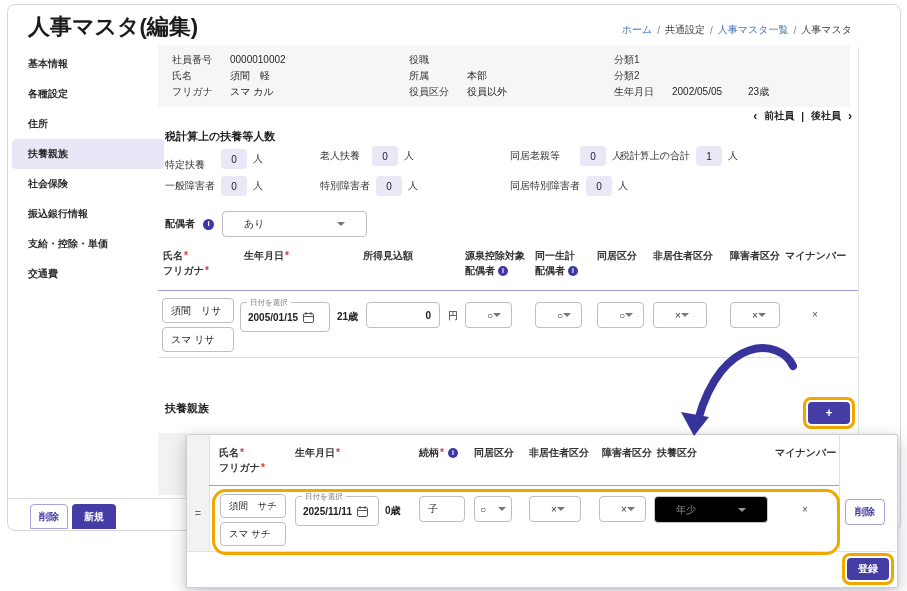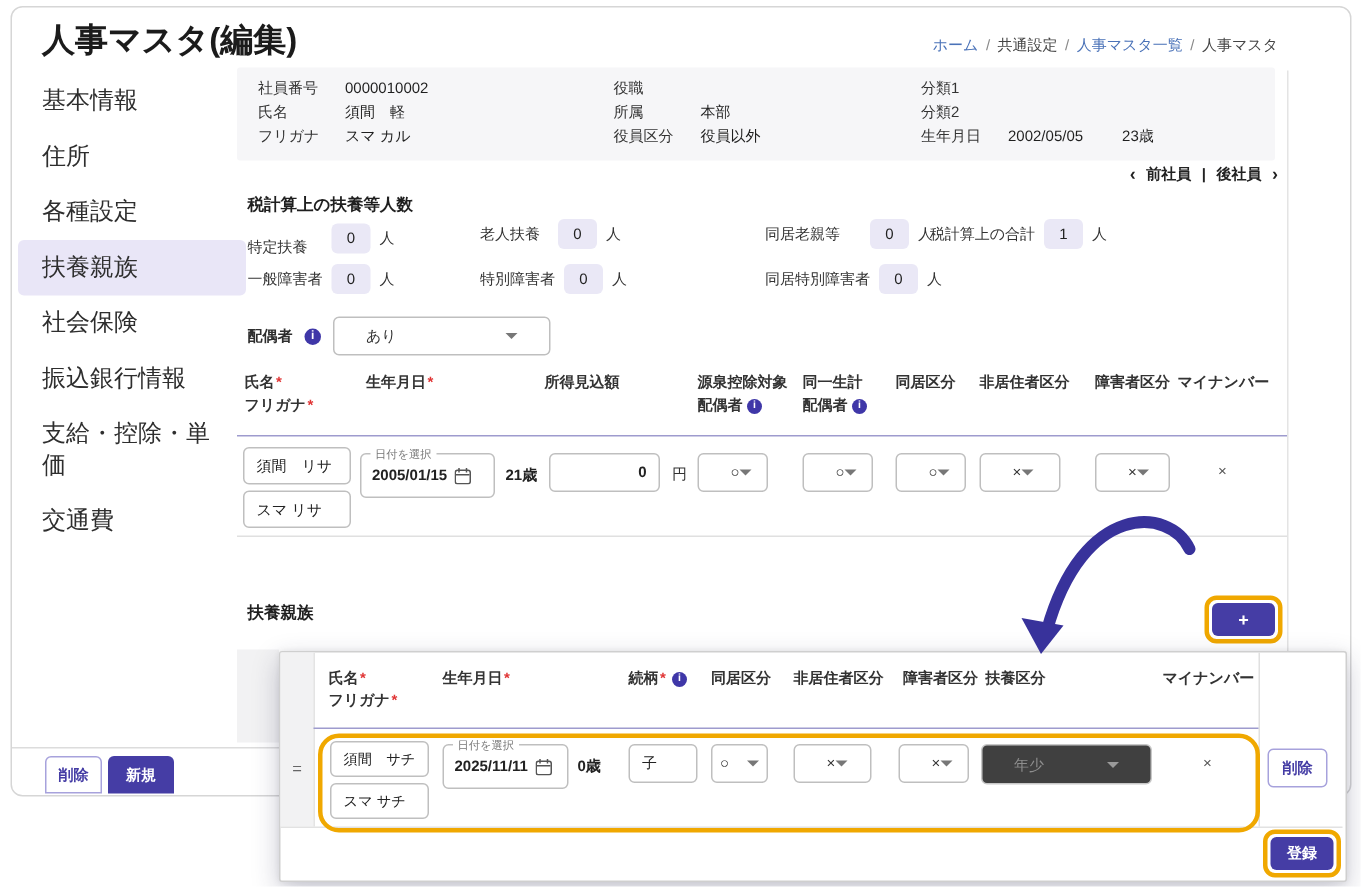--- a/index.html
+++ b/index.html
@@ -11,40 +11,40 @@
   .abs{position:absolute;}
   .window{
     position:absolute;left:7px;top:4px;width:892px;height:525px;
     background:#fff;border:1px solid #d6d6d6;border-radius:8px;
   }
   .page-title{left:20px;top:7px;font-size:22px;font-weight:bold;color:#1b1b1b;}
   .breadcrumbs{right:48px;top:18px;font-size:10px;display:flex;gap:5px;align-items:center;color:#444;}
   .bc-link{color:#4a72b8;cursor:pointer;}
   .bc-sep{color:#888;}
   .sidebar{left:4px;top:44px;width:152px;}
-  .side-item{padding:8px 16px;font-size:16px;color:#2e2e2e;border-radius:4px;cursor:pointer;}
+  .side-item{padding:8px 16px;font-size:10px;color:#2e2e2e;border-radius:4px;cursor:pointer;font-weight:bold;}
   .side-item.active{background:#e9e6f7;}
   .content-divider{left:850px;top:42px;width:1px;height:451px;background:#e4e4e4;}
   .emp-box{left:150px;top:40px;width:692px;height:62px;background:#f6f6f8;border-radius:2px;
     box-sizing:border-box;padding:7px 14px;display:grid;grid-template-columns:237px 205px 1fr;}
   .kv{display:flex;font-size:10px;line-height:16px;}
   .kv .k{width:58px;color:#333;flex-shrink:0;}
   .kv .v{color:#1f1f1f;}
   .kv .extra{margin-left:26px;color:#1f1f1f;}
   .emp-nav{right:48px;top:104px;font-size:10px;font-weight:600;display:flex;gap:7px;align-items:center;color:#222;cursor:pointer;}
   .chev{font-weight:bold;font-size:12px;}
   .sec-title{font-size:11px;font-weight:bold;color:#1f1f1f;}
   .tax-group{display:flex;align-items:center;gap:6px;font-size:10px;}
   .tax-label{color:#333;}
   .num-box{width:26px;height:20px;background:#eae8f6;border-radius:4px;display:flex;align-items:center;justify-content:center;font-size:10px;color:#222;}
   .info-icon{width:11px;height:11px;border-radius:50%;background:#3f37a8;color:#fff;font-size:8px;font-weight:bold;
     display:inline-flex;align-items:center;justify-content:center;line-height:1;flex-shrink:0;cursor:pointer;}
   .select{border:1px solid #bfbfbf;border-radius:4px;background:#fff;display:flex;align-items:center;
     justify-content:space-between;box-sizing:border-box;padding:0 21px;font-size:10px;color:#333;cursor:pointer;}
-  .select.disabled{background:#404040;border-color:#c8c8c8;color:#8e8e8e;cursor:default;}
+  .select.disabled{background:#000000;border-color:#c8c8c8;color:#8e8e8e;cursor:default;}
   .caret{width:0;height:0;border-left:4px solid transparent;border-right:4px solid transparent;border-top:4px solid #777;}
   .select.disabled .caret{border-top-color:#9a9a9a;}
   .tinput{border:1px solid #bfbfbf;border-radius:4px;box-sizing:border-box;font-size:10px;color:#222;
     padding:0 8px;font-family:inherit;background:#fff;}
   .hdr{font-size:10px;font-weight:600;color:#333;line-height:15px;white-space:nowrap;}
   .req{color:#e03434;margin-left:1px;}
   .underline-purple{height:1px;background:#9e9bce;}
   .hline{height:1px;background:#e0e0e0;}
   .fieldset{border:1px solid #bfbfbf;border-radius:4px;background:#fff;box-sizing:border-box;position:absolute;
     display:flex;align-items:center;padding:0 7px;gap:5px;cursor:pointer;}
@@ -81,22 +81,22 @@
     <span class="bc-sep">/</span>
     <span>共通設定</span>
     <span class="bc-sep">/</span>
     <span class="bc-link">人事マスタ一覧</span>
     <span class="bc-sep">/</span>
     <span>人事マスタ</span>
   </div>
 
   <nav class="abs sidebar">
     <div class="side-item">基本情報</div>
+    <div class="side-item">各種設定</div>
     <div class="side-item">住所</div>
-    <div class="side-item">各種設定</div>
     <div class="side-item active">扶養親族</div>
     <div class="side-item">社会保険</div>
     <div class="side-item">振込銀行情報</div>
     <div class="side-item">支給・控除・単価</div>
     <div class="side-item">交通費</div>
   </nav>
 
   <div class="abs content-divider"></div>
 
   <div class="abs emp-box">

